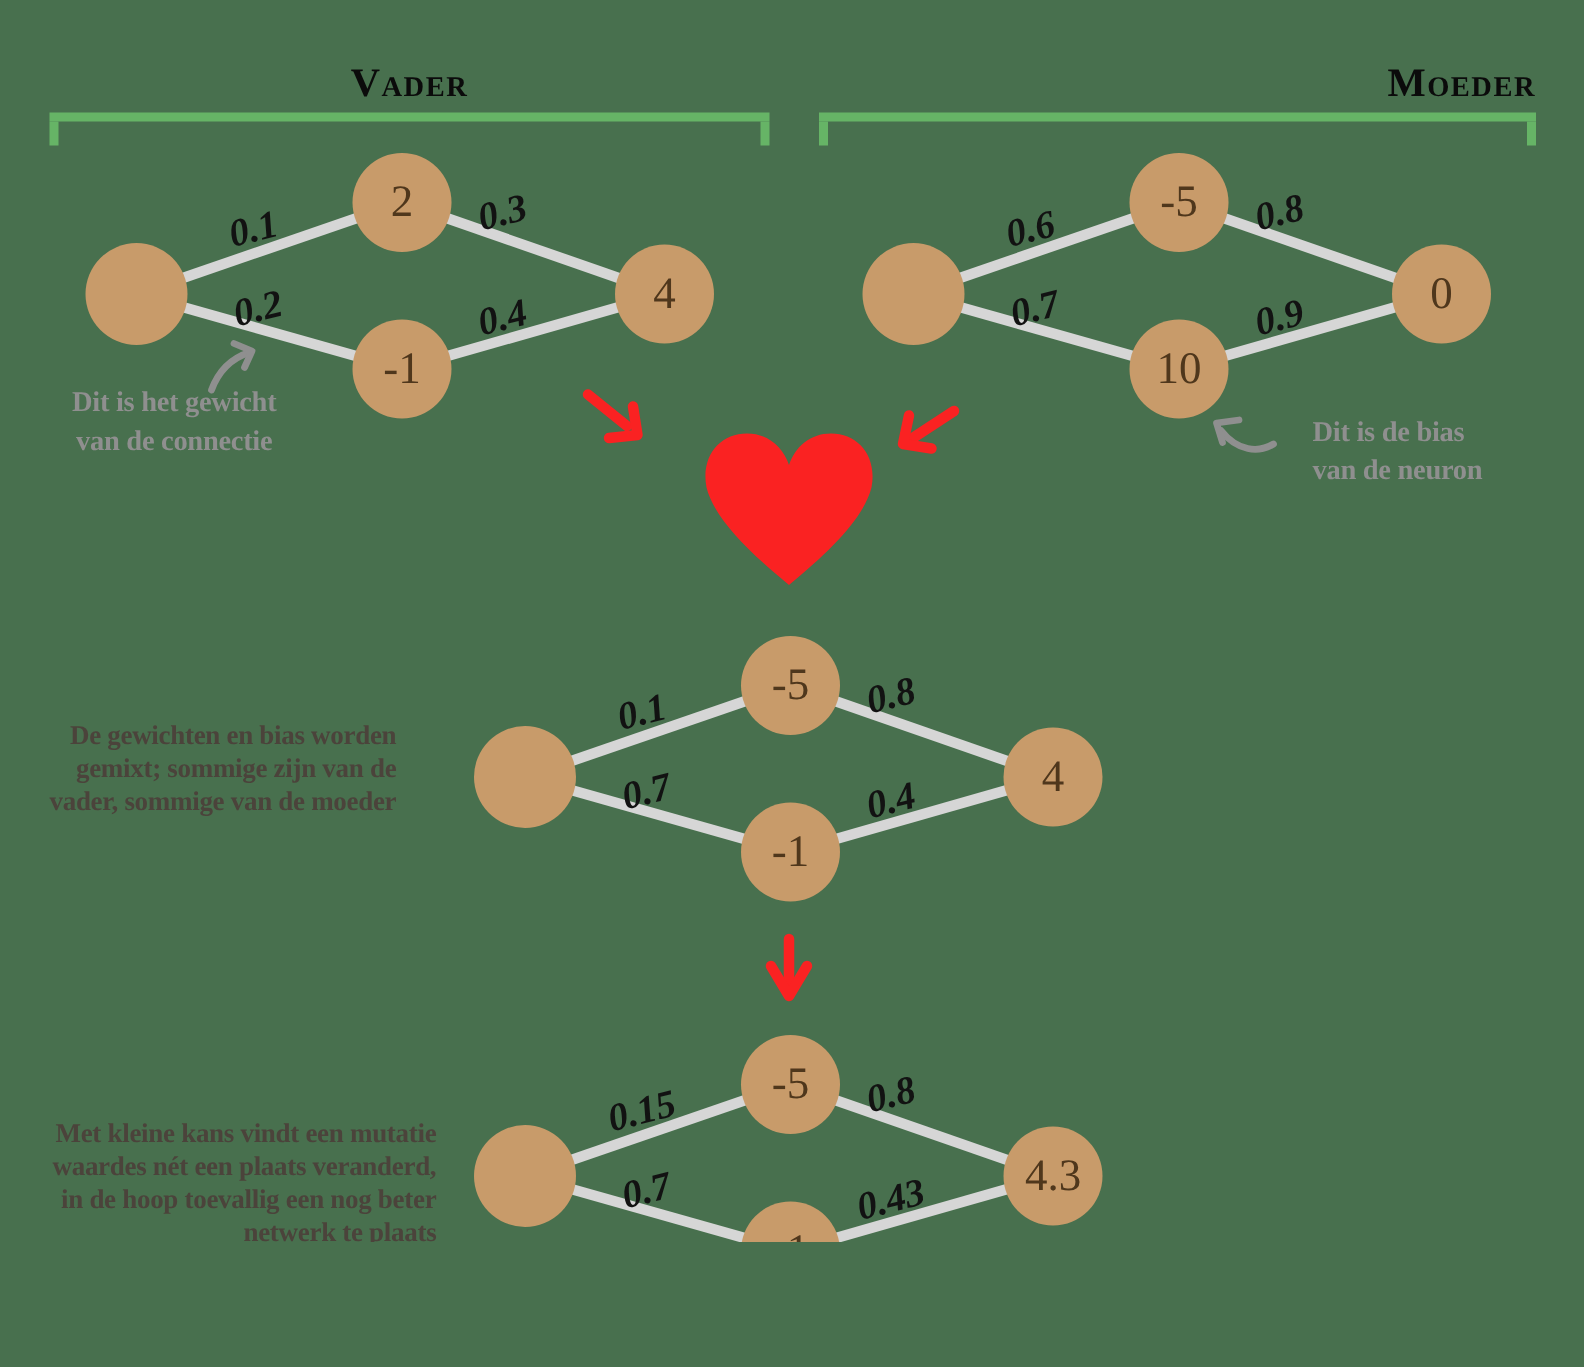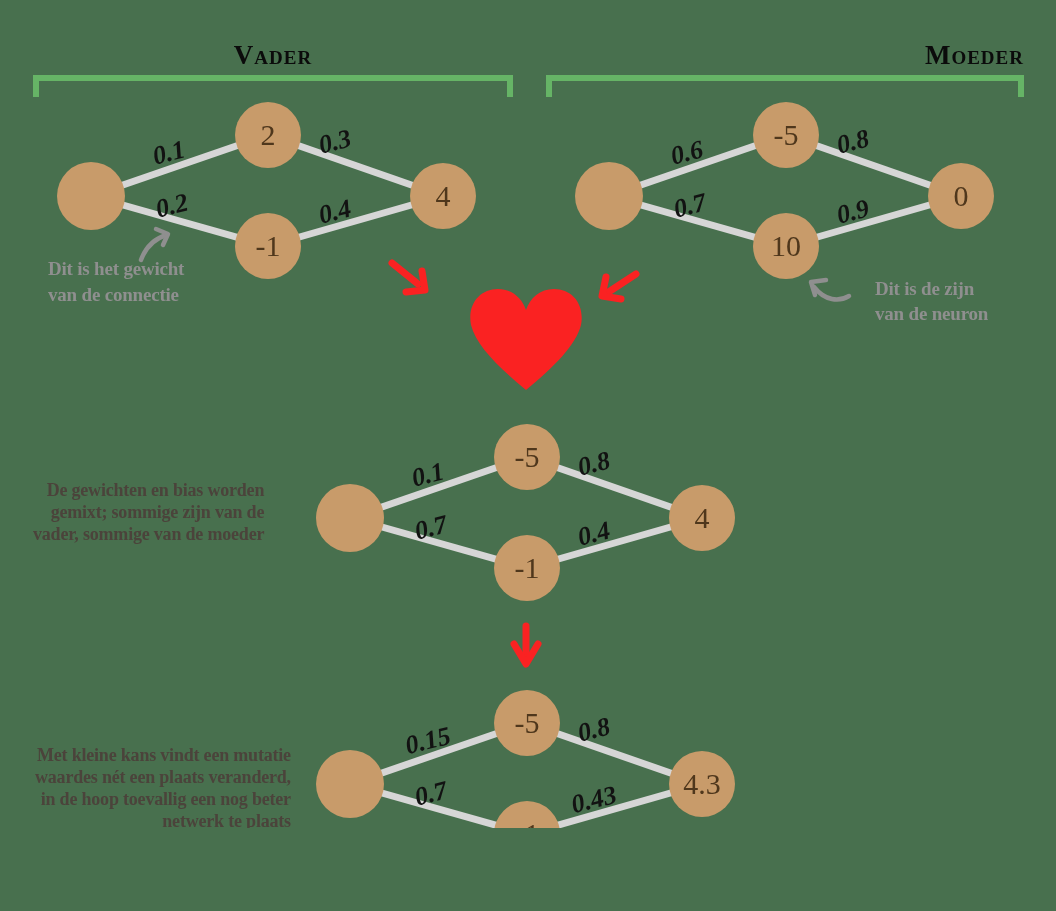--- a/index.html
+++ b/index.html
@@ -42,21 +42,21 @@
 
   .net-vader{left:57px;top:102px;}
   .net-moeder{left:575px;top:102px;}
   .net-child{left:316px;top:424px;}
   .net-mutated{left:316px;top:690px;}
 
   
   .gray-note{position:absolute;color:var(--annotation-gray);font-weight:bold;
     font-size:19px;line-height:26px;letter-spacing:-0.2px;}
   .gray-note span{display:block;}
-  .weight-note{left:48px;top:256px;}
+  .weight-note{left:48px;top:256px;text-align:center;}
   .bias-note{left:875px;top:276px;line-height:25px;}
   .dark-note{position:absolute;color:var(--paragraph-text);font-weight:bold;
     font-size:18px;line-height:22px;letter-spacing:-0.2px;}
   .dark-note span{display:block;text-align:right;}
   .mix-note{left:33px;top:479px;}
   .mutation-note{left:35px;top:744px;}
 
   .abs-svg{position:absolute;}
 </style>
 </head>
@@ -185,21 +185,21 @@
   <svg class="abs-svg" style="left:802px;top:274px;" width="52" height="30" viewBox="0 0 52 30">
     <path d="M47 22 C37 28 23 27 12 13" stroke="var(--annotation-gray)" stroke-width="4.5" stroke-linecap="round" fill="none"></path>
     <path d="M24 6 L9 8 L13 21" stroke="var(--annotation-gray)" stroke-width="4.5" stroke-linecap="round" stroke-linejoin="round" fill="none"></path>
   </svg>
 
   <div class="gray-note weight-note">
     <span>Dit is het gewicht</span>
     <span>van de connectie</span>
   </div>
   <div class="gray-note bias-note">
-    <span>Dit is de zijn</span>
+    <span>Dit is de bias</span>
     <span>van de neuron</span>
   </div>
 
   <div class="dark-note mix-note">
     <span>De gewichten en bias worden</span>
     <span>gemixt; sommige zijn van de</span>
     <span>vader, sommige van de moeder</span>
   </div>
   <div class="dark-note mutation-note">
     <span>Met kleine kans vindt een mutatie</span>

